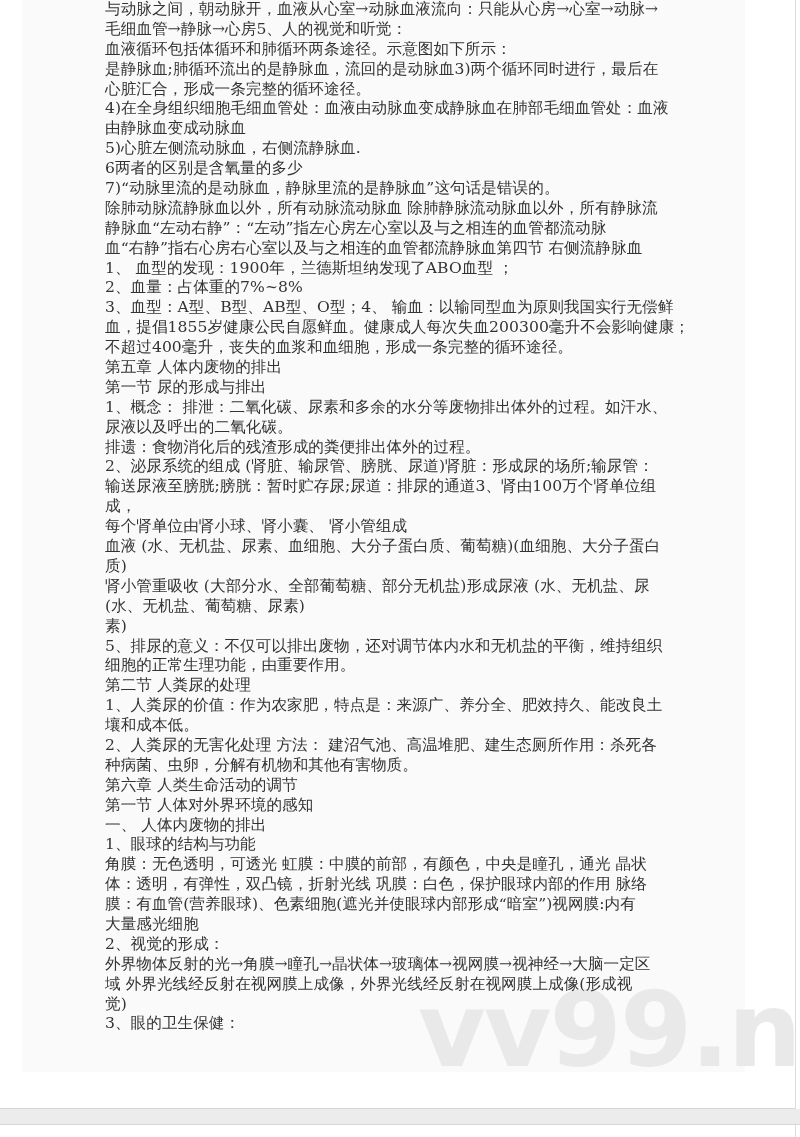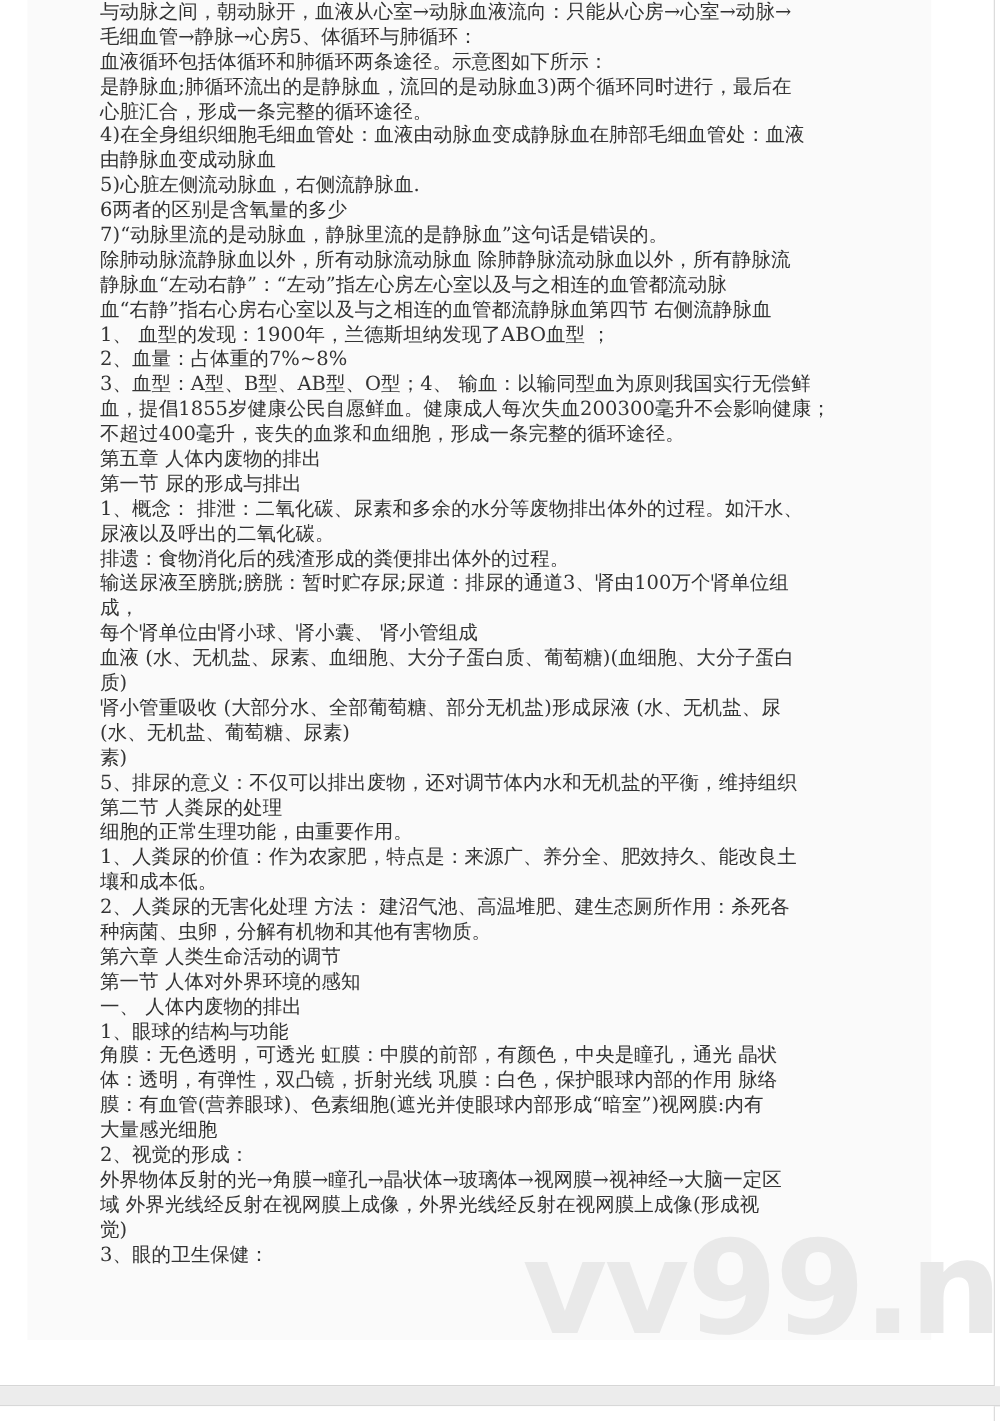--- a/index.html
+++ b/index.html
@@ -39,20 +39,21 @@
       width: 640px;
       font-size: 15.6px;
       line-height: 19.9px;
       color: #333333;
       letter-spacing: 0.05px;
     }
     .line {
       white-space: nowrap;
       height: 19.9px;
       overflow: visible;
+      margin-left: 25px;
     }
     .watermark {
       position: absolute;
       left: 418px;
       top: 978px;
       font-family: "DejaVu Sans", "Liberation Sans", sans-serif;
       font-weight: bold;
       font-size: 104px;
       line-height: 104px;
       color: #e9e9e9;
@@ -83,21 +84,21 @@
 </head>
 <body>
 
 <div class="page">
   <div class="content-block"></div>
 
   <div class="watermark">vv99.net</div>
 
   <div class="text">
     <div class="line">与动脉之间，朝动脉开，血液从心室→动脉血液流向：只能从心房→心室→动脉→</div>
-    <div class="line">毛细血管→静脉→心房5、体循环与肺循环：</div>
+    <div class="line">毛细血管→静脉→心房5、人的视觉和听觉：</div>
     <div class="line">血液循环包括体循环和肺循环两条途径。示意图如下所示：</div>
     <div class="line">是静脉血;肺循环流出的是静脉血，流回的是动脉血3)两个循环同时进行，最后在</div>
     <div class="line">心脏汇合，形成一条完整的循环途径。</div>
     <div class="line">4)在全身组织细胞毛细血管处：血液由动脉血变成静脉血在肺部毛细血管处：血液</div>
     <div class="line">由静脉血变成动脉血</div>
     <div class="line">5)心脏左侧流动脉血，右侧流静脉血.</div>
     <div class="line">6两者的区别是含氧量的多少</div>
     <div class="line">7)“动脉里流的是动脉血，静脉里流的是静脉血”这句话是错误的。</div>
     <div class="line">除肺动脉流静脉血以外，所有动脉流动脉血 除肺静脉流动脉血以外，所有静脉流</div>
     <div class="line">静脉血“左动右静”：“左动”指左心房左心室以及与之相连的血管都流动脉</div>
@@ -105,31 +106,32 @@
     <div class="line">1、  血型的发现：1900年，兰德斯坦纳发现了ABO血型 ；</div>
     <div class="line">2、血量：占体重的7%~8%</div>
     <div class="line">3、血型：A型、B型、AB型、O型；4、  输血：以输同型血为原则我国实行无偿鲜</div>
     <div class="line">血，提倡1855岁健康公民自愿鲜血。健康成人每次失血200300毫升不会影响健康；</div>
     <div class="line">不超过400毫升，丧失的血浆和血细胞，形成一条完整的循环途径。</div>
     <div class="line">第五章 人体内废物的排出</div>
     <div class="line">第一节 尿的形成与排出</div>
     <div class="line">1、概念： 排泄：二氧化碳、尿素和多余的水分等废物排出体外的过程。如汗水、</div>
     <div class="line">尿液以及呼出的二氧化碳。</div>
     <div class="line">排遗：食物消化后的残渣形成的粪便排出体外的过程。</div>
+    <div class="line">2、泌尿系统的组成 (肾脏、输尿管、膀胱、尿道)肾脏：形成尿的场所;输尿管：</div>
     <div class="line">输送尿液至膀胱;膀胱：暂时贮存尿;尿道：排尿的通道3、肾由100万个肾单位组</div>
     <div class="line">成，</div>
     <div class="line">每个肾单位由肾小球、肾小囊、 肾小管组成</div>
     <div class="line">血液 (水、无机盐、尿素、血细胞、大分子蛋白质、葡萄糖)(血细胞、大分子蛋白</div>
     <div class="line">质)</div>
     <div class="line">肾小管重吸收 (大部分水、全部葡萄糖、部分无机盐)形成尿液 (水、无机盐、尿</div>
     <div class="line">(水、无机盐、葡萄糖、尿素)</div>
     <div class="line">素)</div>
     <div class="line">5、排尿的意义：不仅可以排出废物，还对调节体内水和无机盐的平衡，维持组织</div>
+    <div class="line">细胞的正常生理功能，由重要作用。</div>
     <div class="line">第二节 人粪尿的处理</div>
-    <div class="line">细胞的正常生理功能，由重要作用。</div>
     <div class="line">1、人粪尿的价值：作为农家肥，特点是：来源广、养分全、肥效持久、能改良土</div>
     <div class="line">壤和成本低。</div>
     <div class="line">2、人粪尿的无害化处理 方法： 建沼气池、高温堆肥、建生态厕所作用：杀死各</div>
     <div class="line">种病菌、虫卵，分解有机物和其他有害物质。</div>
     <div class="line">第六章 人类生命活动的调节</div>
     <div class="line">第一节 人体对外界环境的感知</div>
     <div class="line">一、  人体内废物的排出</div>
     <div class="line">1、眼球的结构与功能</div>
     <div class="line">角膜：无色透明，可透光 虹膜：中膜的前部，有颜色，中央是瞳孔，通光 晶状</div>
     <div class="line">体：透明，有弹性，双凸镜，折射光线 巩膜：白色，保护眼球内部的作用 脉络</div>

